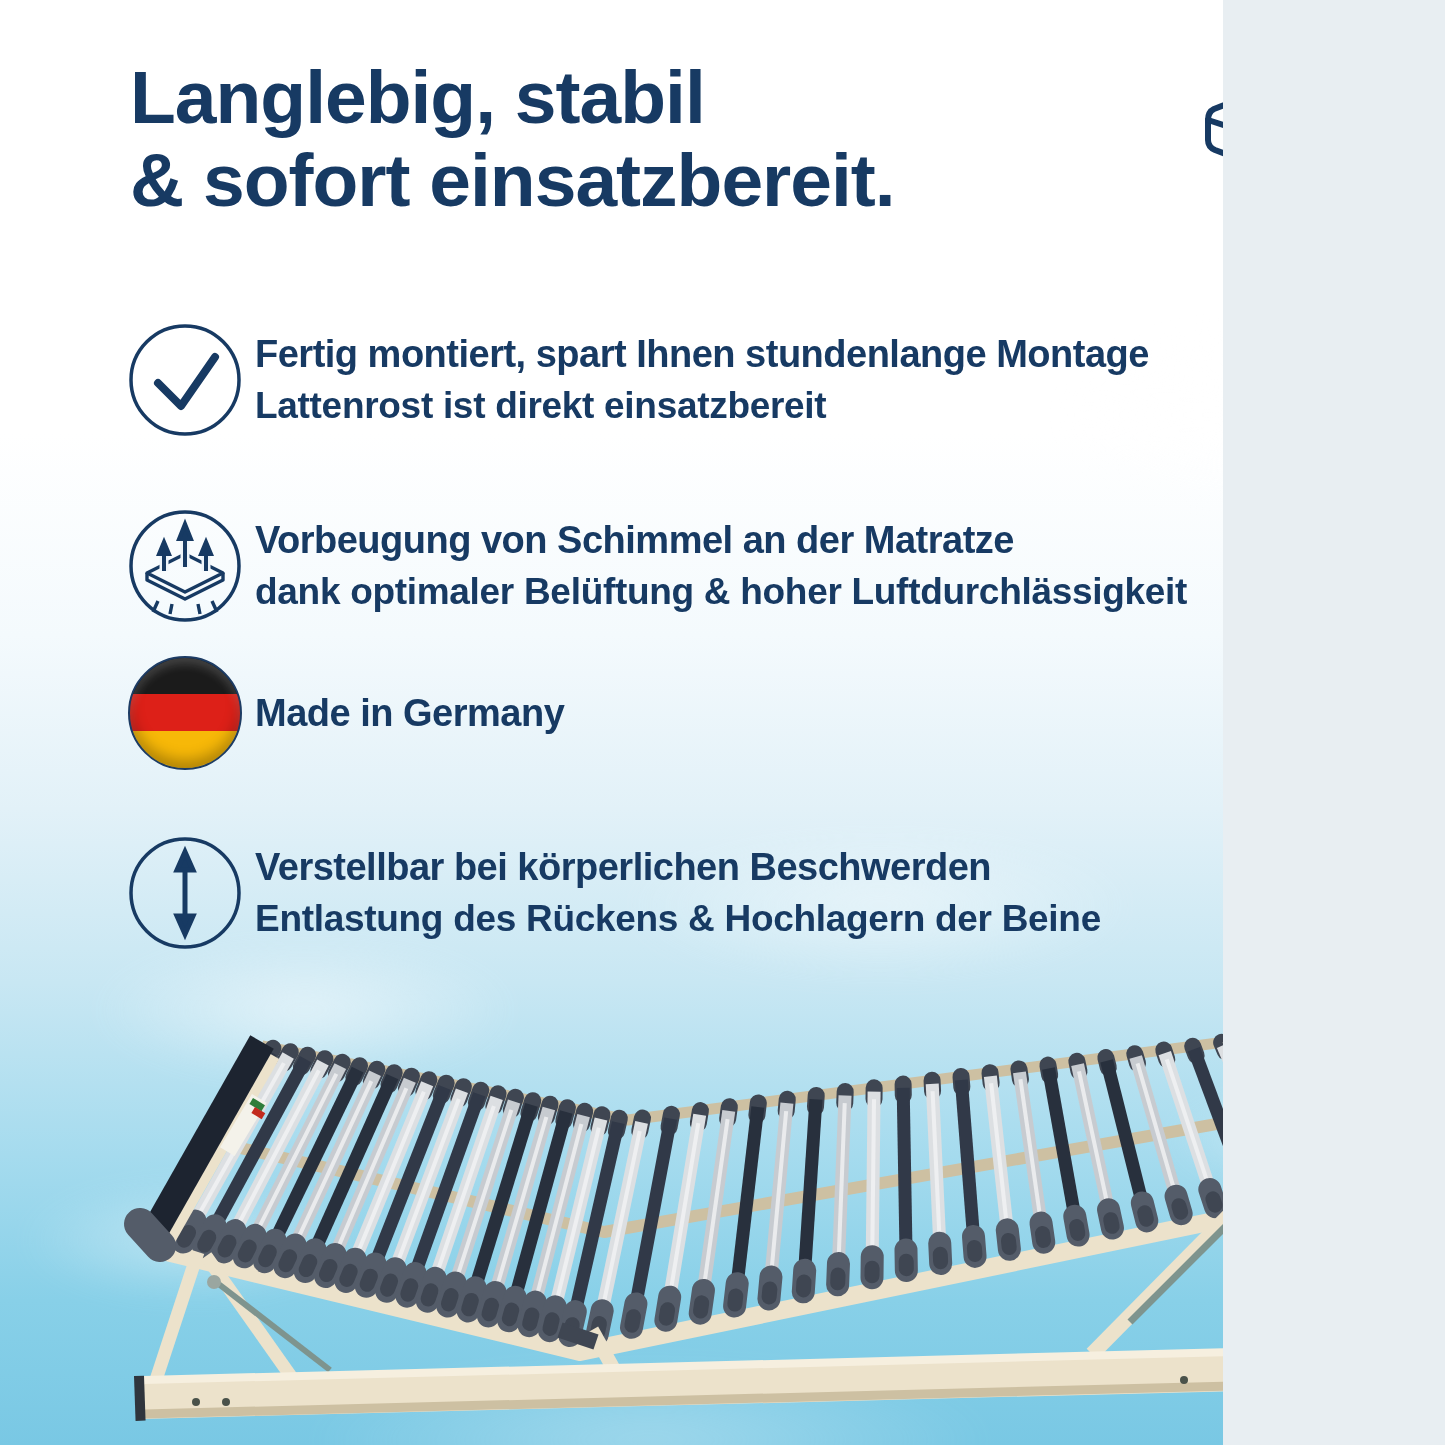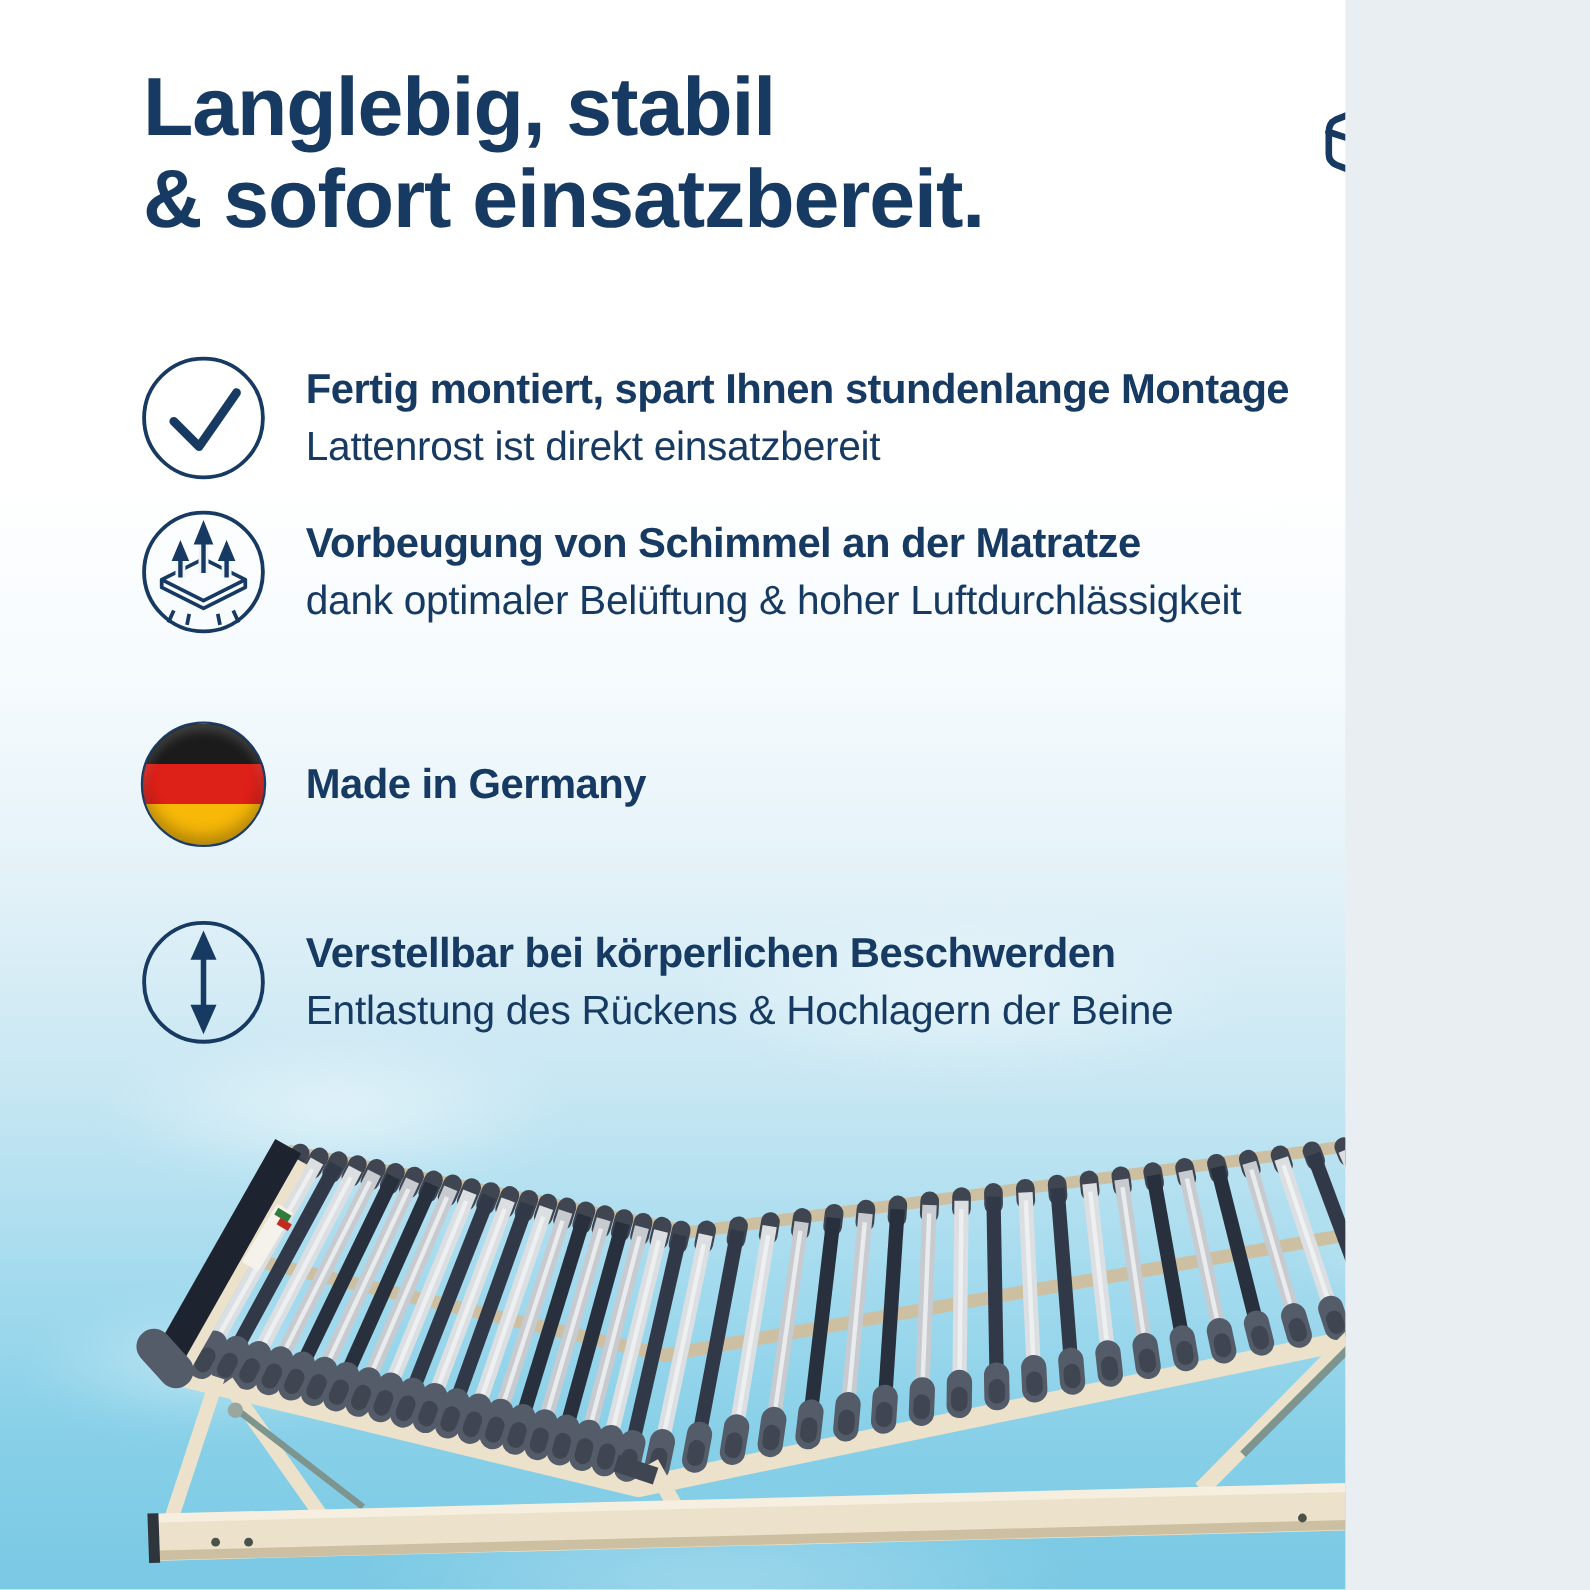--- a/index.html
+++ b/index.html
@@ -12,26 +12,26 @@
       #c8e7f3 68%, #a5dbee 80%,
       #88d0e8 90%, #79c8e4 100%);
   }
   .cloud{position:absolute;border-radius:50%;filter:blur(16px);pointer-events:none;
     background:radial-gradient(ellipse at center, rgba(255,255,255,.95) 0%, rgba(255,255,255,0) 70%);}
   .headline{
     position:absolute;left:130px;top:56px;
     color:#173a63;font-size:75px;font-weight:700;line-height:1.1;letter-spacing:-1px;
   }
   .logo{position:absolute;left:1192px;top:50px;}
-  .feature-row{position:absolute;left:128px;display:flex;align-items:center;gap:36px;height:116px;}
-  .row-1{top:322px;} .row-2{top:462px;} .row-3{top:655px;} .row-4{top:835px;justify-content:flex-end;}
+  .feature-row{position:absolute;left:128px;display:flex;align-items:center;gap:13px;height:116px;}
+  .row-1{top:322px;} .row-2{top:508px;} .row-3{top:655px;} .row-4{top:835px;justify-content:flex-end;}
   .f-icon{width:114px;height:114px;flex:0 0 114px;}
   .f-text{color:#173a63;}
   .f-title{font-size:38px;font-weight:700;line-height:52px;letter-spacing:-.5px;}
-  .f-sub{font-size:37px;font-weight:400;line-height:52px;letter-spacing:-.3px;}
+  .f-sub{font-size:37px;font-weight:700;line-height:52px;letter-spacing:-.3px;}
   .flag{
     width:110px;height:110px;border-radius:50%;border:2px solid #1d3c64;box-sizing:content-box;
     background:linear-gradient(180deg,#1b1b1b 0%,#1b1b1b 33%,#dd2018 33%,#dd2018 66%,#f7b808 66%,#f7b808 100%);
     box-shadow:inset 0 -8px 14px rgba(0,0,0,.28), inset 0 6px 10px rgba(255,255,255,.18);
   }
   #bed-svg{position:absolute;left:0;top:0;width:1445px;height:1445px;pointer-events:none;}
 </style>
 </head>
 <body>
 

